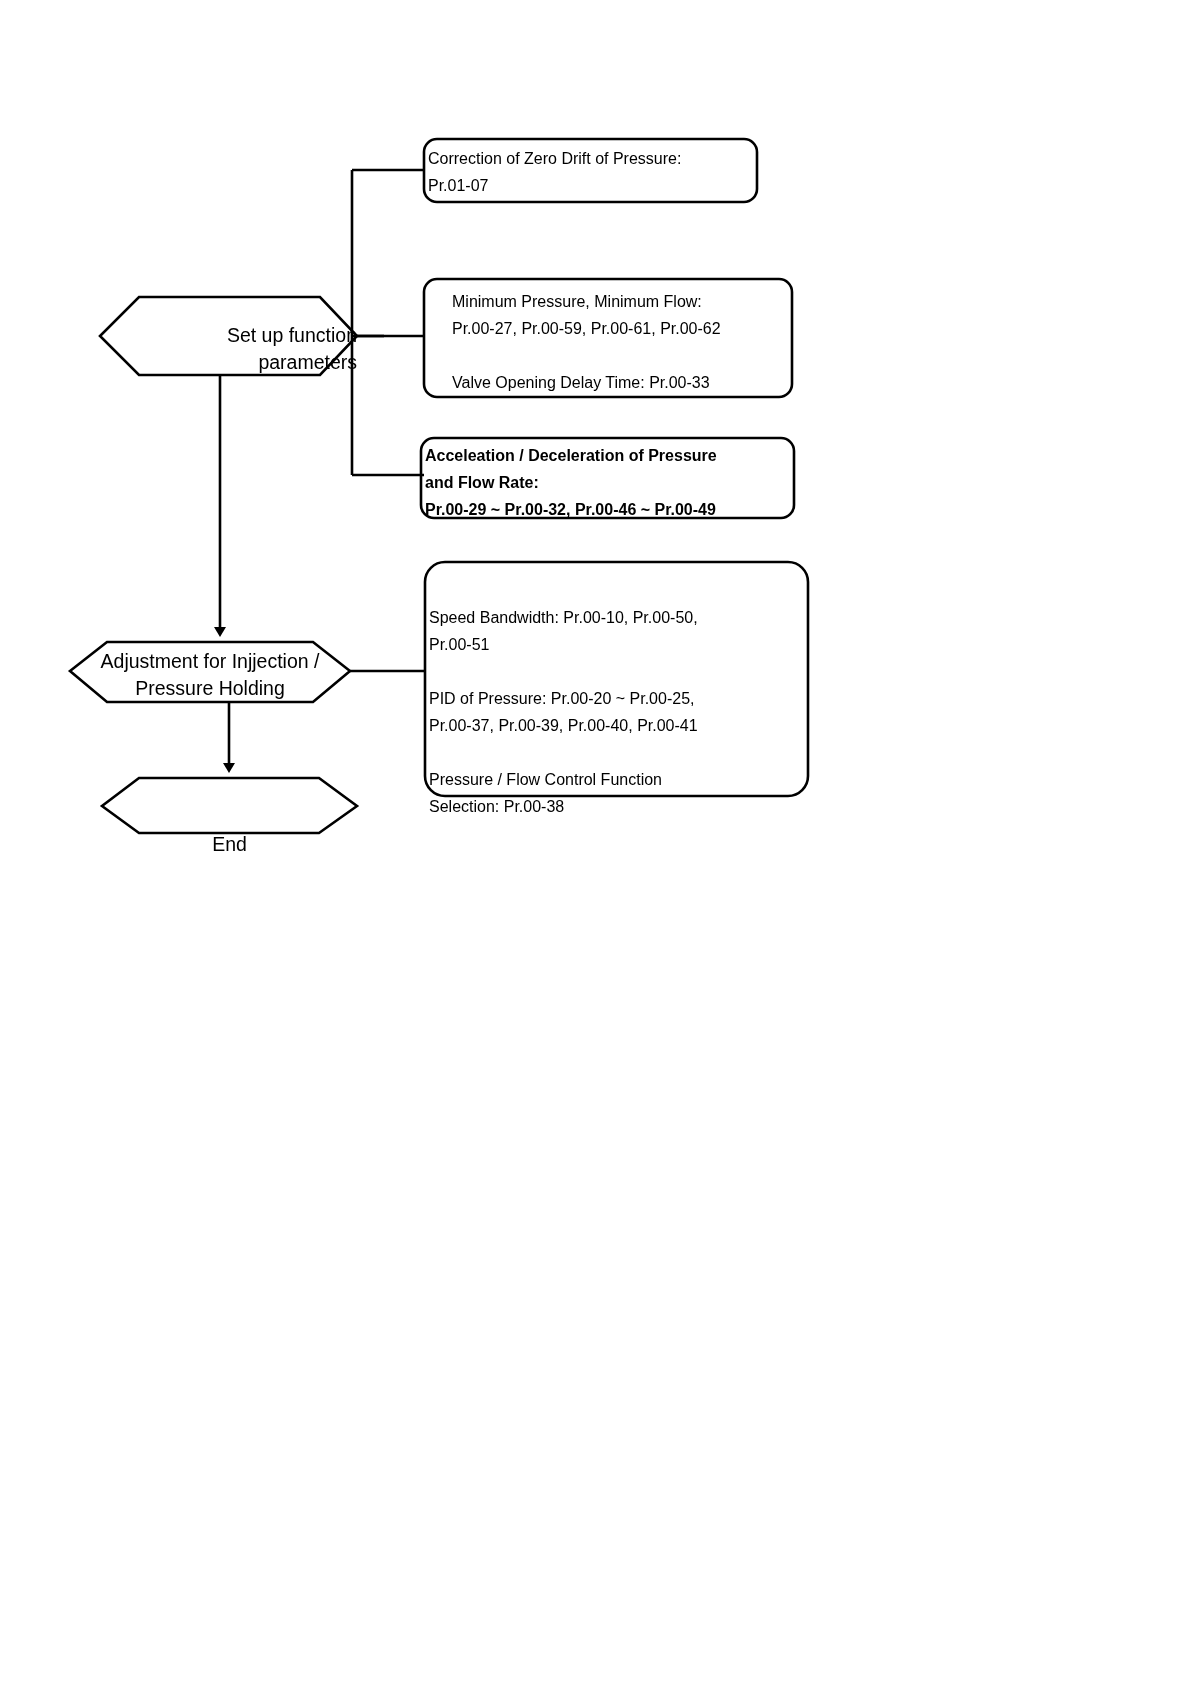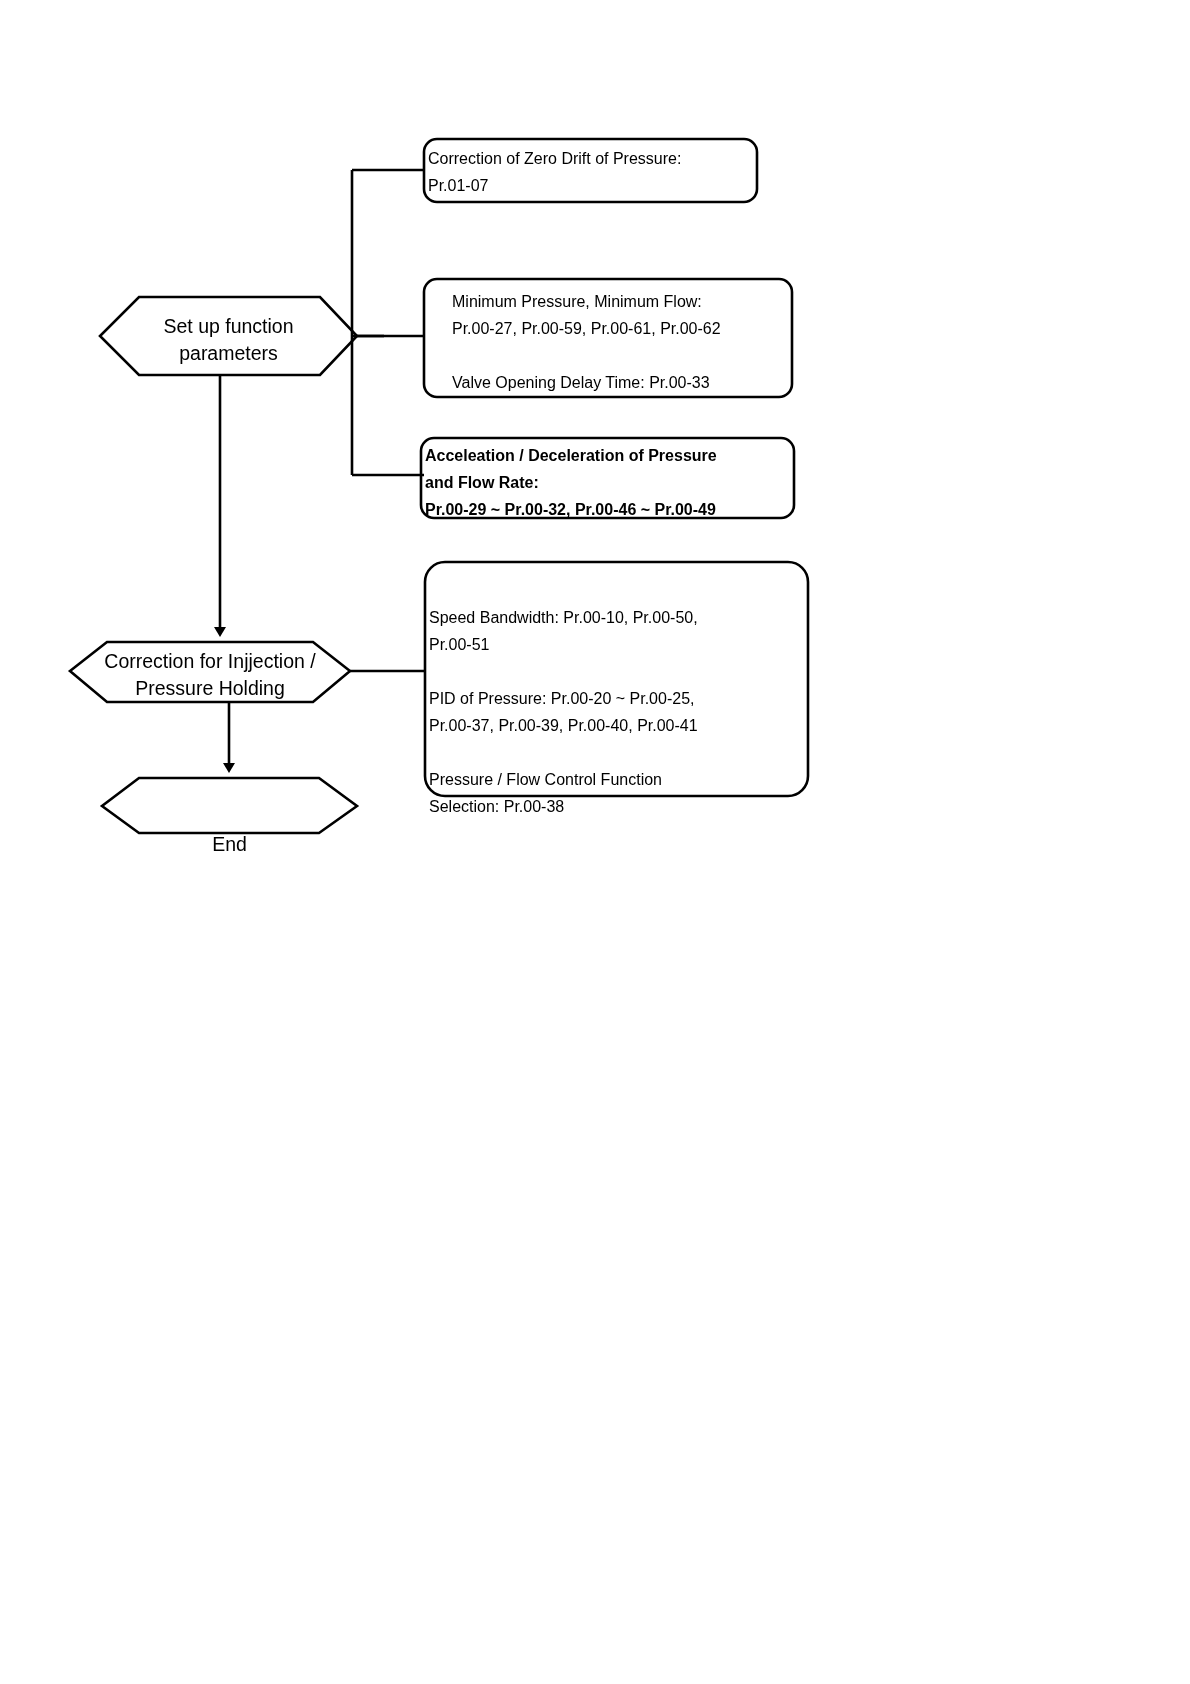--- a/index.html
+++ b/index.html
@@ -71,24 +71,24 @@
     <path d="M 357 336 L 384 336" fill="none" stroke="#000000" stroke-width="2.6"></path>
     <path d="M 352 170 L 424 170 M 352 170 L 352 475 M 352 336 L 424 336 M 352 475 L 424 475" fill="none" stroke="#000000" stroke-width="2.6"></path>
 
     <path d="M 220 375 L 220 632" fill="none" stroke="#000000" stroke-width="2.6" marker-end="url(#arrowhead)"></path>
 
     <path d="M 350 671 L 425 671" fill="none" stroke="#000000" stroke-width="2.6"></path>
 
     <path d="M 229 702 L 229 768" fill="none" stroke="#000000" stroke-width="2.6" marker-end="url(#arrowhead)"></path>
   </svg>
 
-  <div class="hex-label" style="left:100px; top:313px; width:257px;">Set up function
+  <div class="hex-label" style="left:100px; top:322px; width:257px;text-align:right;">Set up function
 parameters</div>
 
-  <div class="hex-label" style="left:70px; top:648px; width:280px;">Correction for Injjection /
+  <div class="hex-label" style="left:70px; top:648px; width:280px;">Adjustment for Injjection /
 Pressure Holding</div>
 
   <div class="hex-label" style="left:102px; top:793px; width:255px;margin-top:38px;">End</div>
 
   <div class="box-text" style="left:428px; top:145px; width:328px;">Correction of Zero Drift of Pressure:
 Pr.01-07</div>
 
   <div class="box-text" style="left:428px; top:288px; width:364px;margin-left:24px;">Minimum Pressure, Minimum Flow:
 Pr.00-27, Pr.00-59, Pr.00-61, Pr.00-62
 

